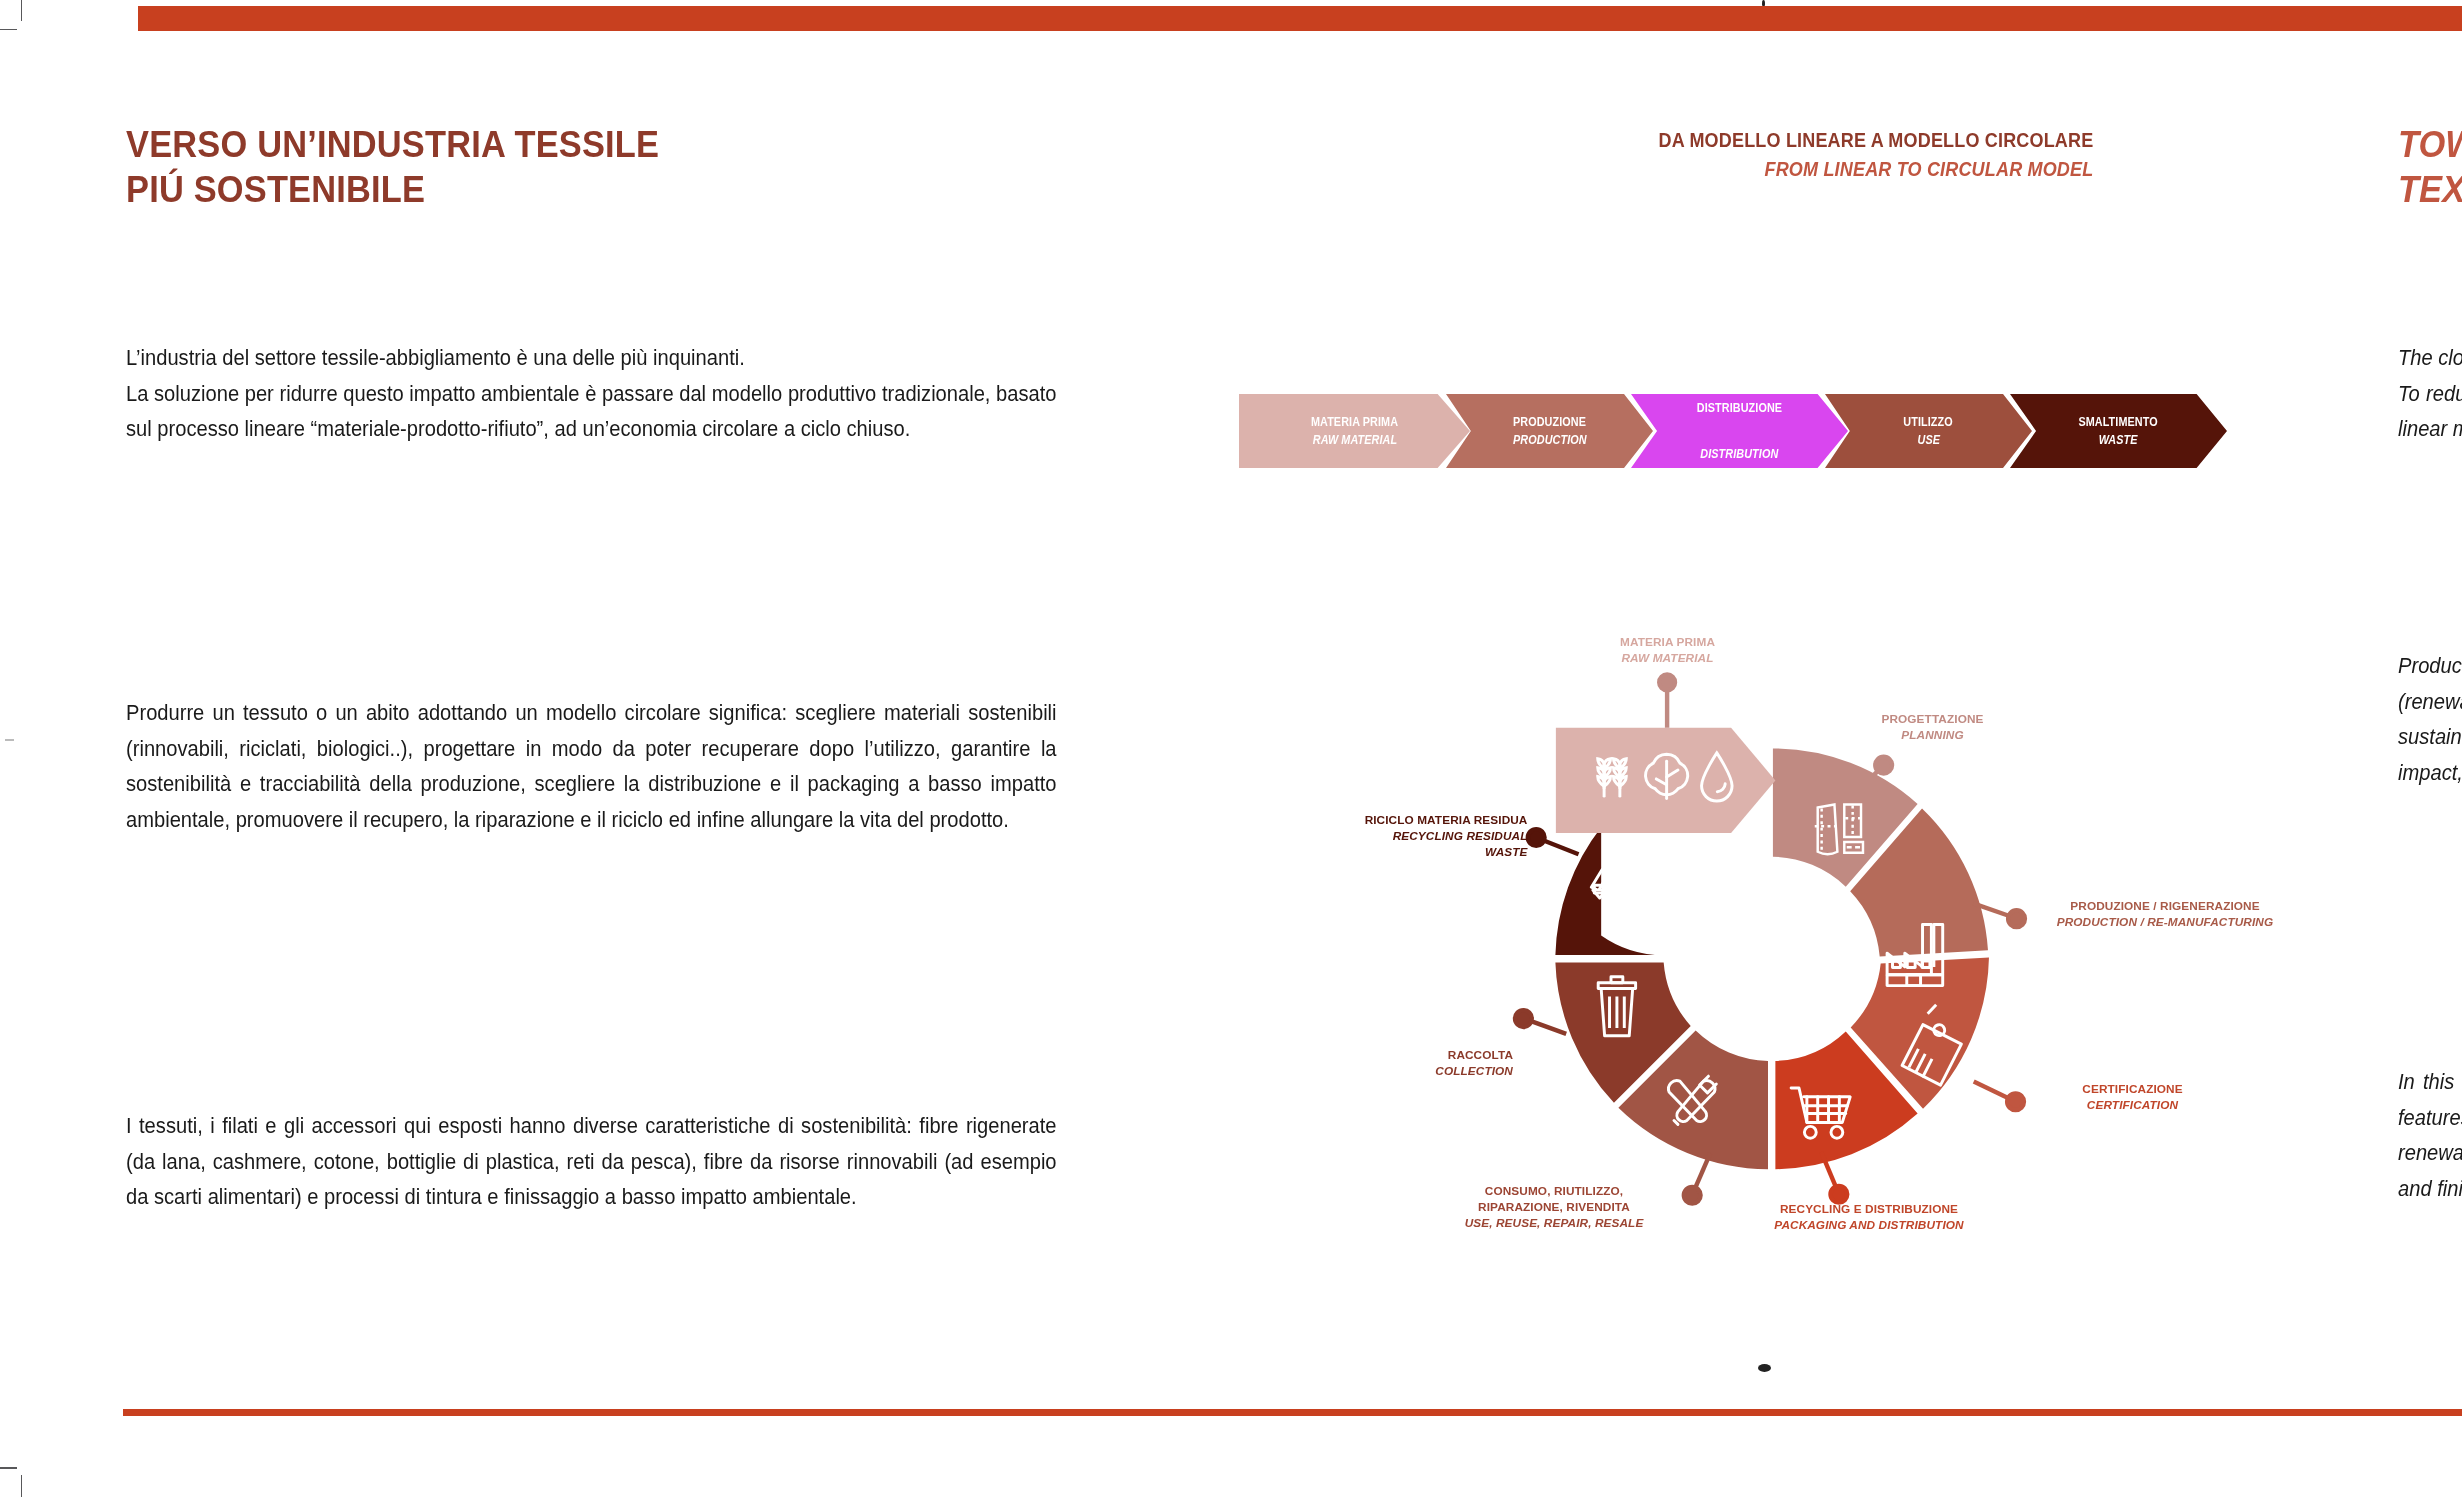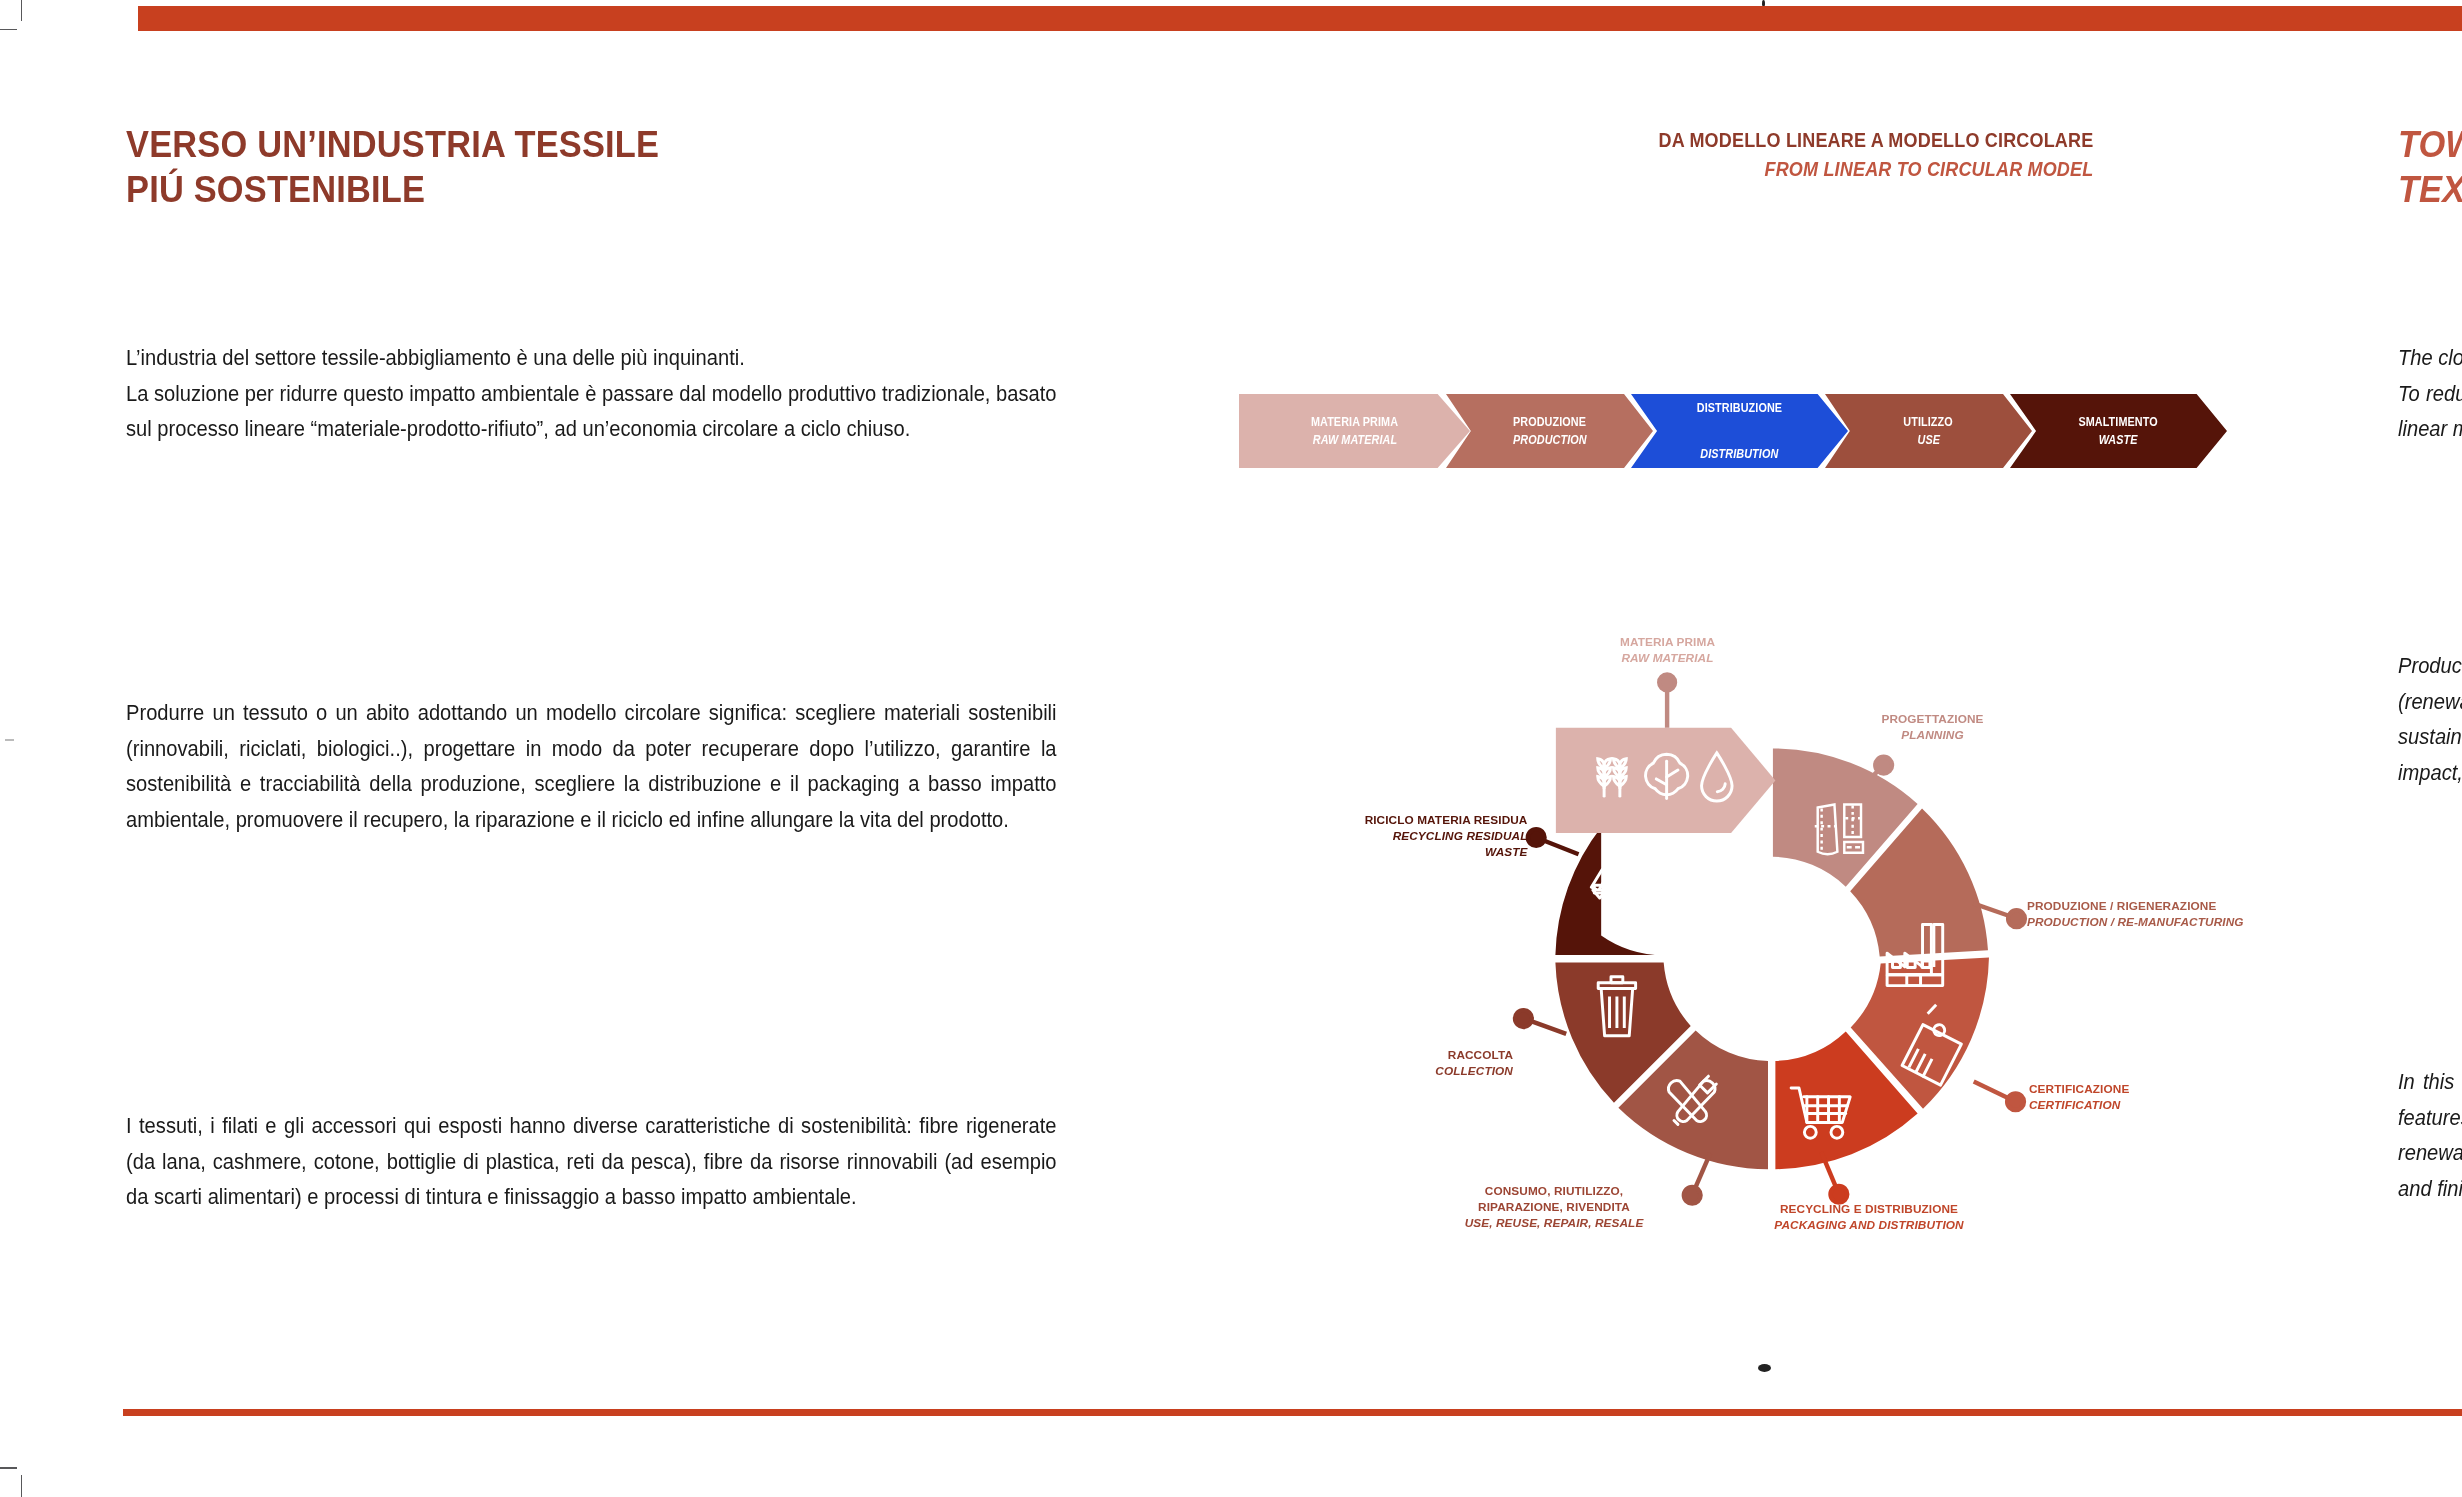--- a/index.html
+++ b/index.html
@@ -61,21 +61,21 @@
   .chev:first-child{clip-path:polygon(0 0, 86% 0, 100% 50%, 86% 100%, 0 100%);}
   .chev .cn1{font-weight:bold;font-size:12.3px;letter-spacing:0.1px;transform:scaleX(.88);}
   .chev .cn2{font-weight:bold;font-style:italic;font-size:12.3px;letter-spacing:0.1px;margin-top:4.4px;transform:scaleX(.88);}
 
   
   .wheel{position:absolute;left:1204px;top:586px;width:1128px;height:689px;}
   .wheel svg{position:absolute;left:0;top:0;}
   .lbl{position:absolute;font-weight:bold;font-size:11.8px;line-height:1.34;letter-spacing:0.1px;}
   .lbl .en{font-style:italic;display:block;}
   .lbl.r{text-align:right;}
-  .lbl.l{text-align:left;}
+  .lbl.l{text-align:center;}
   .lbl.c{text-align:center;}
 </style>
 </head>
 <body>
 
 <div class="sheet">
 
   <div class="crop" style="left:20.7px;top:0;width:1.5px;height:20.7px;"></div>
   <div class="crop" style="left:0;top:28.6px;width:16.7px;height:1.5px;"></div>
   <div class="crop" style="left:0;top:1467px;width:16.7px;height:1.5px;"></div>
@@ -107,21 +107,21 @@
 
   <div class="chain">
     <div class="chev" style="left:0px;width:231px;background:#DCB2AC;">
       <span class="cn1">MATERIA PRIMA</span>
       <span class="cn2">RAW MATERIAL</span>
     </div>
     <div class="chev" style="left:207px;width:207px;background:#B66F60;">
       <span class="cn1">PRODUZIONE</span>
       <span class="cn2">PRODUCTION</span>
     </div>
-    <div class="chev" style="left:392px;width:217px;background:#1d4ed8;gap:28px;">
+    <div class="chev" style="left:392px;width:217px;background:#d946ef;gap:28px;">
       <span class="cn1">DISTRIBUZIONE</span>
       <span class="cn2">DISTRIBUTION</span>
     </div>
     <div class="chev" style="left:586px;width:207px;background:#9D4F3D;">
       <span class="cn1">UTILIZZO</span>
       <span class="cn2">USE</span>
     </div>
     <div class="chev" style="left:771px;width:217px;background:#551409;">
       <span class="cn1">SMALTIMENTO</span>
       <span class="cn2">WASTE</span>

